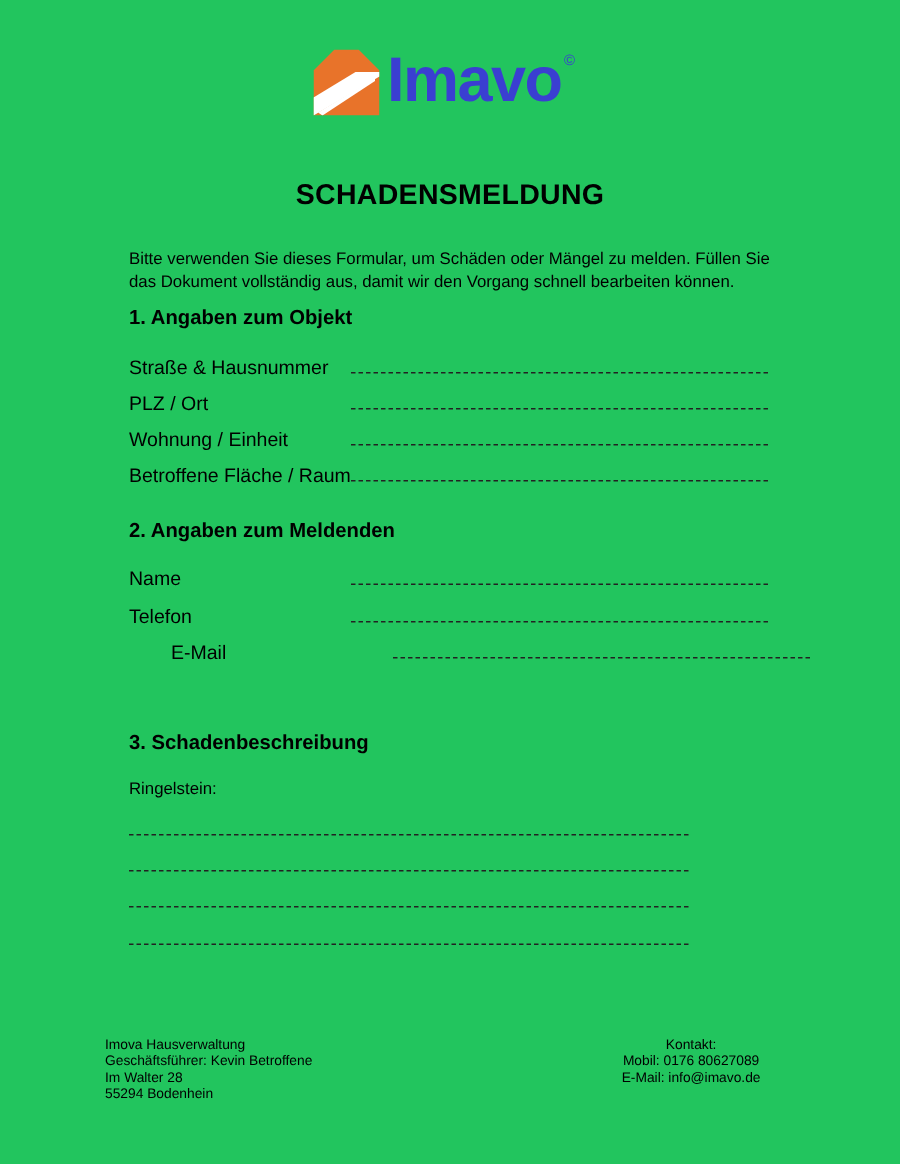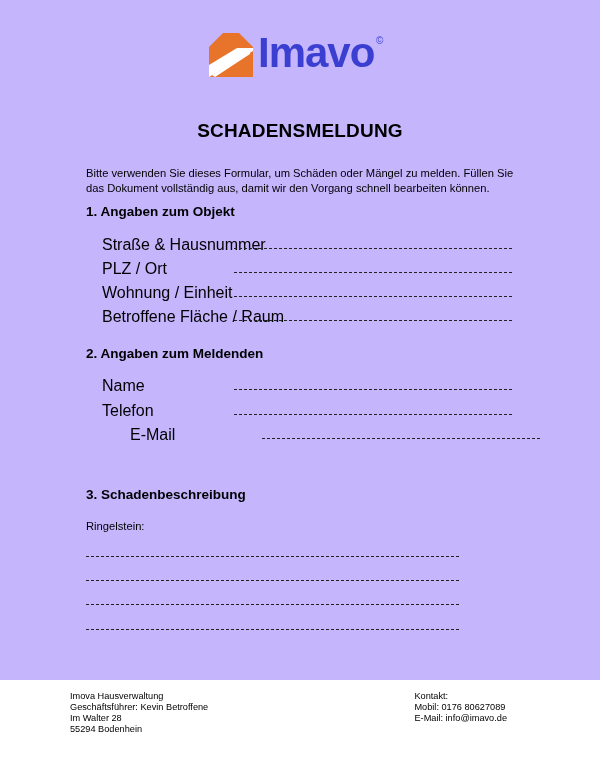--- a/index.html
+++ b/index.html
@@ -1,42 +1,42 @@
 <!DOCTYPE html>
 <html><head>
   <meta charset="utf-8">
   <style>
     html, body { margin: 0; padding: 0; background: #ffffff; }
     body { width: 600px; height: 776px; position: relative; overflow: hidden;
            font-family: "Liberation Sans", sans-serif; color: #000; }
-    .page { position: absolute; left: 0; top: 0; width: 600px; height: 680px; background: #c4b5fd; }
+    .page { position: absolute; left: 0; top: 0; width: 600px; height: 776px; background: #22c55e; }
 
     .logo { position: absolute; left: 209px; top: 33px; height: 46px; width: 180px; }
     .logo-mark { position: absolute; left: 0; top: 0; width: 44px; height: 44px; }
     .logo-text { position: absolute; left: 49px; top: -6px; font-size: 42px; font-weight: bold;
                  letter-spacing: -1px; line-height: 52px; }
     .logo-copy { position: absolute; left: 167px; top: 3px; font-size: 10px; line-height: 10px; }
 
     .title { position: absolute; left: 0; width: 600px; top: 120px; text-align: center;
              font-size: 19px; font-weight: bold; letter-spacing: 0.2px; }
 
     .intro { position: absolute; left: 86px; top: 166px; width: 440px; font-size: 11.2px; line-height: 15px; }
 
     .section-heading { position: absolute; left: 86px; font-size: 13.5px; font-weight: bold; }
 
     .field-row { position: absolute; left: 86px; width: 426px; height: 14px; }
-    .field-label { position: absolute; left: 16px; top: 0; font-size: 16px; line-height: 14px; }
+    .field-label { position: absolute; left: 0; top: 0; font-size: 13px; line-height: 14px; }
     .field-line { position: absolute; left: 148px; top: 10px; width: 278px; height: 0;
                   border-bottom: 1px dashed #222; }
 
     .desc-label { position: absolute; left: 86px; top: 520px; font-size: 11.2px; }
     .desc-line { position: absolute; left: 86px; width: 373px; height: 0; border-bottom: 1px dashed #222; }
 
     .footer-left { position: absolute; left: 70px; top: 691px; font-size: 9.2px; line-height: 11px; }
-    .footer-right { position: absolute; right: 93px; top: 691px; font-size: 9.2px; line-height: 11px; text-align: left; }
+    .footer-right { position: absolute; right: 93px; top: 691px; font-size: 9.2px; line-height: 11px; text-align: center; }
     .footer-left div, .footer-right div { white-space: nowrap; }
   </style>
 </head>
 <body>
 
 <div class="page">
 
   <div class="logo">
     <svg class="logo-mark" viewBox="0 0 44 44">
       <polygon points="0,14 14,0 30,0 44,14 44,16 0,44" fill="#e8732a"></polygon>

